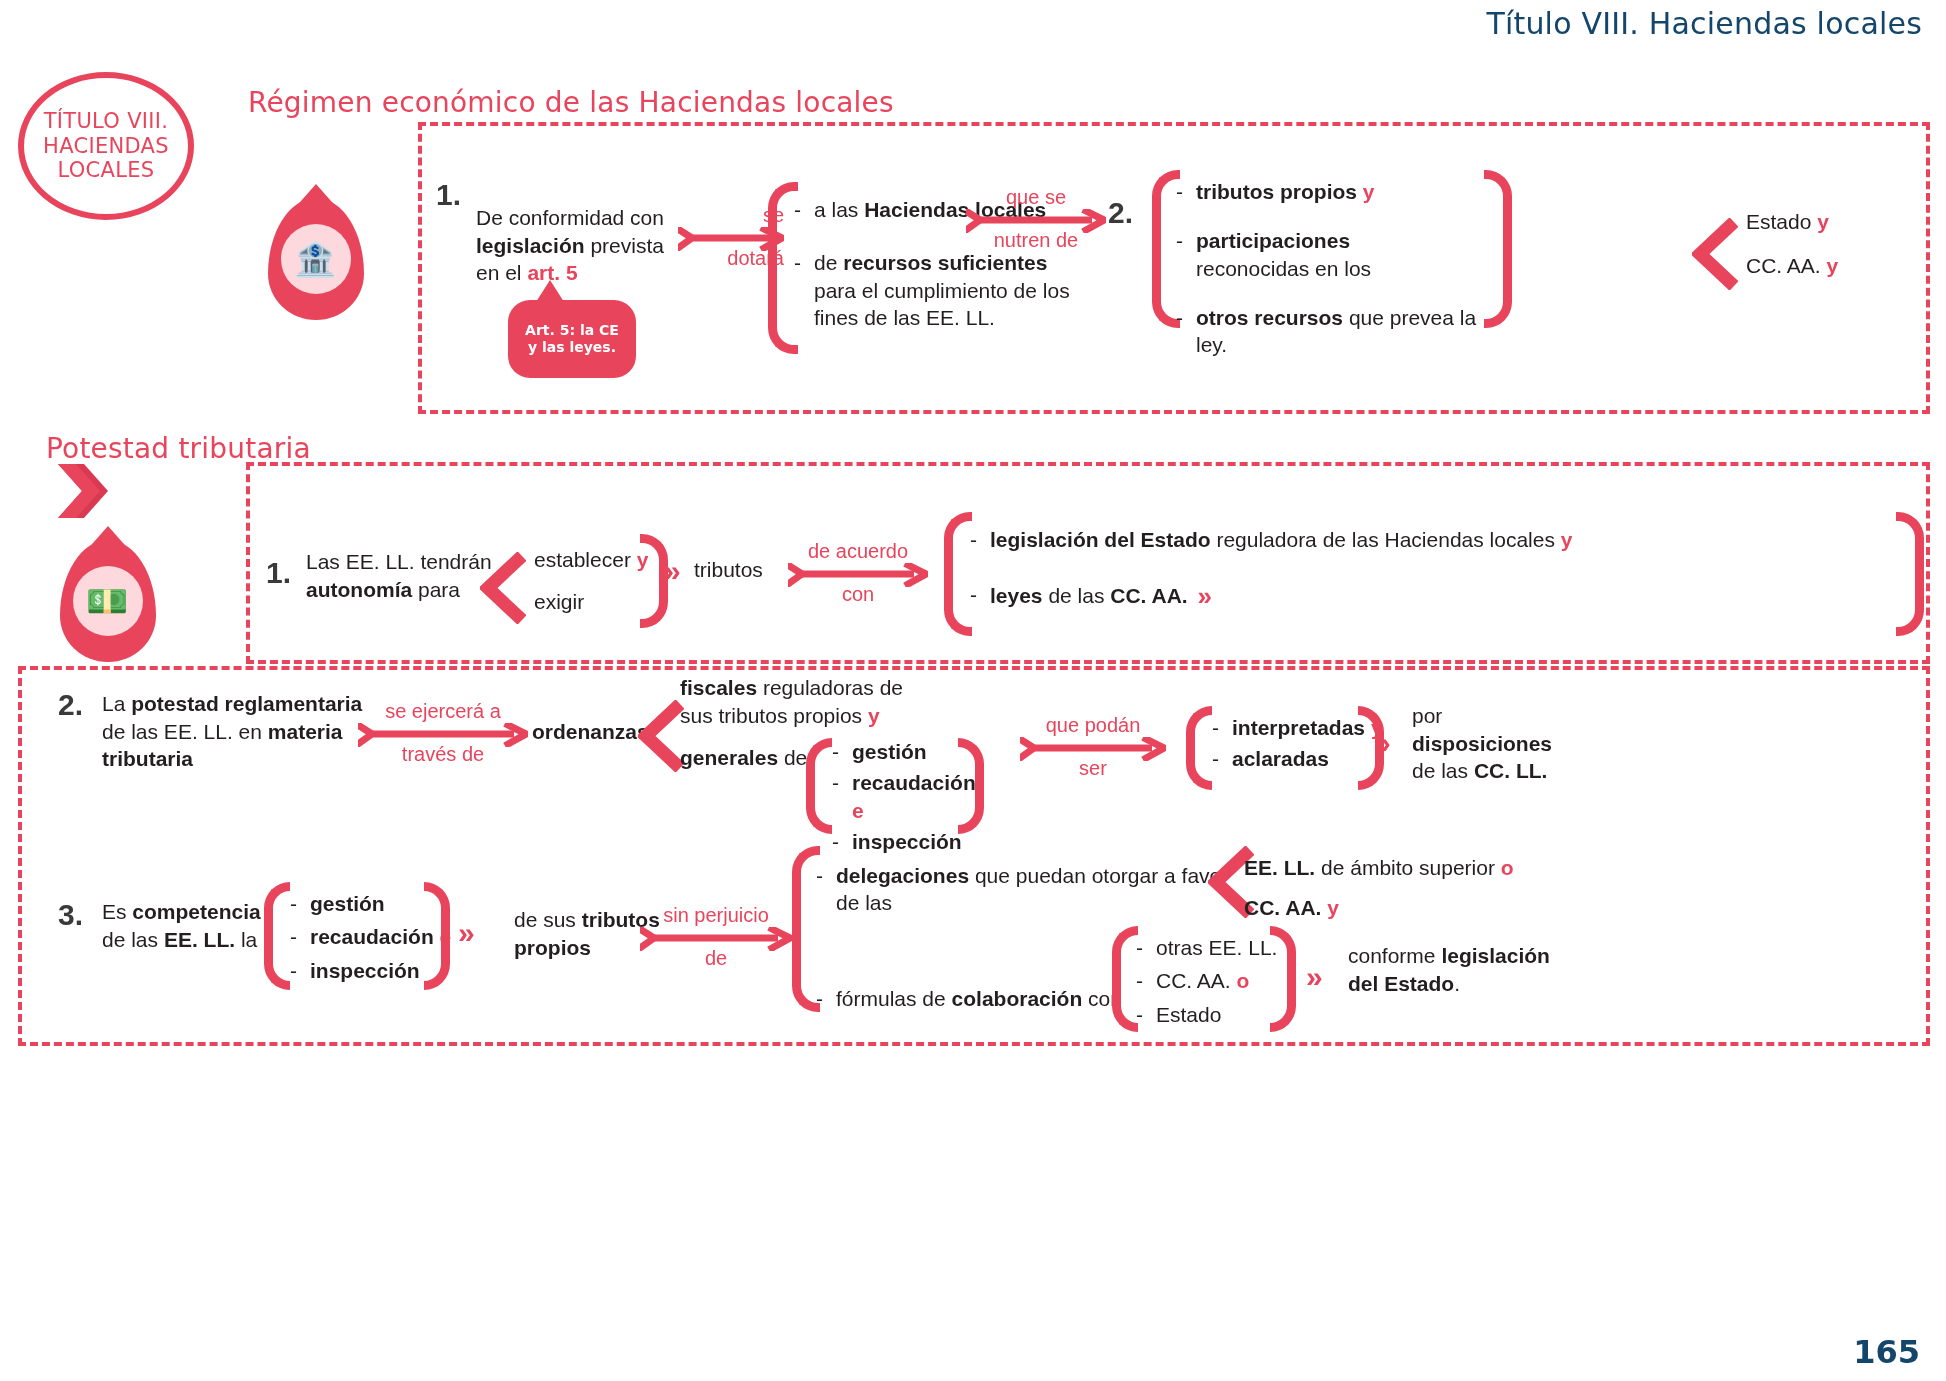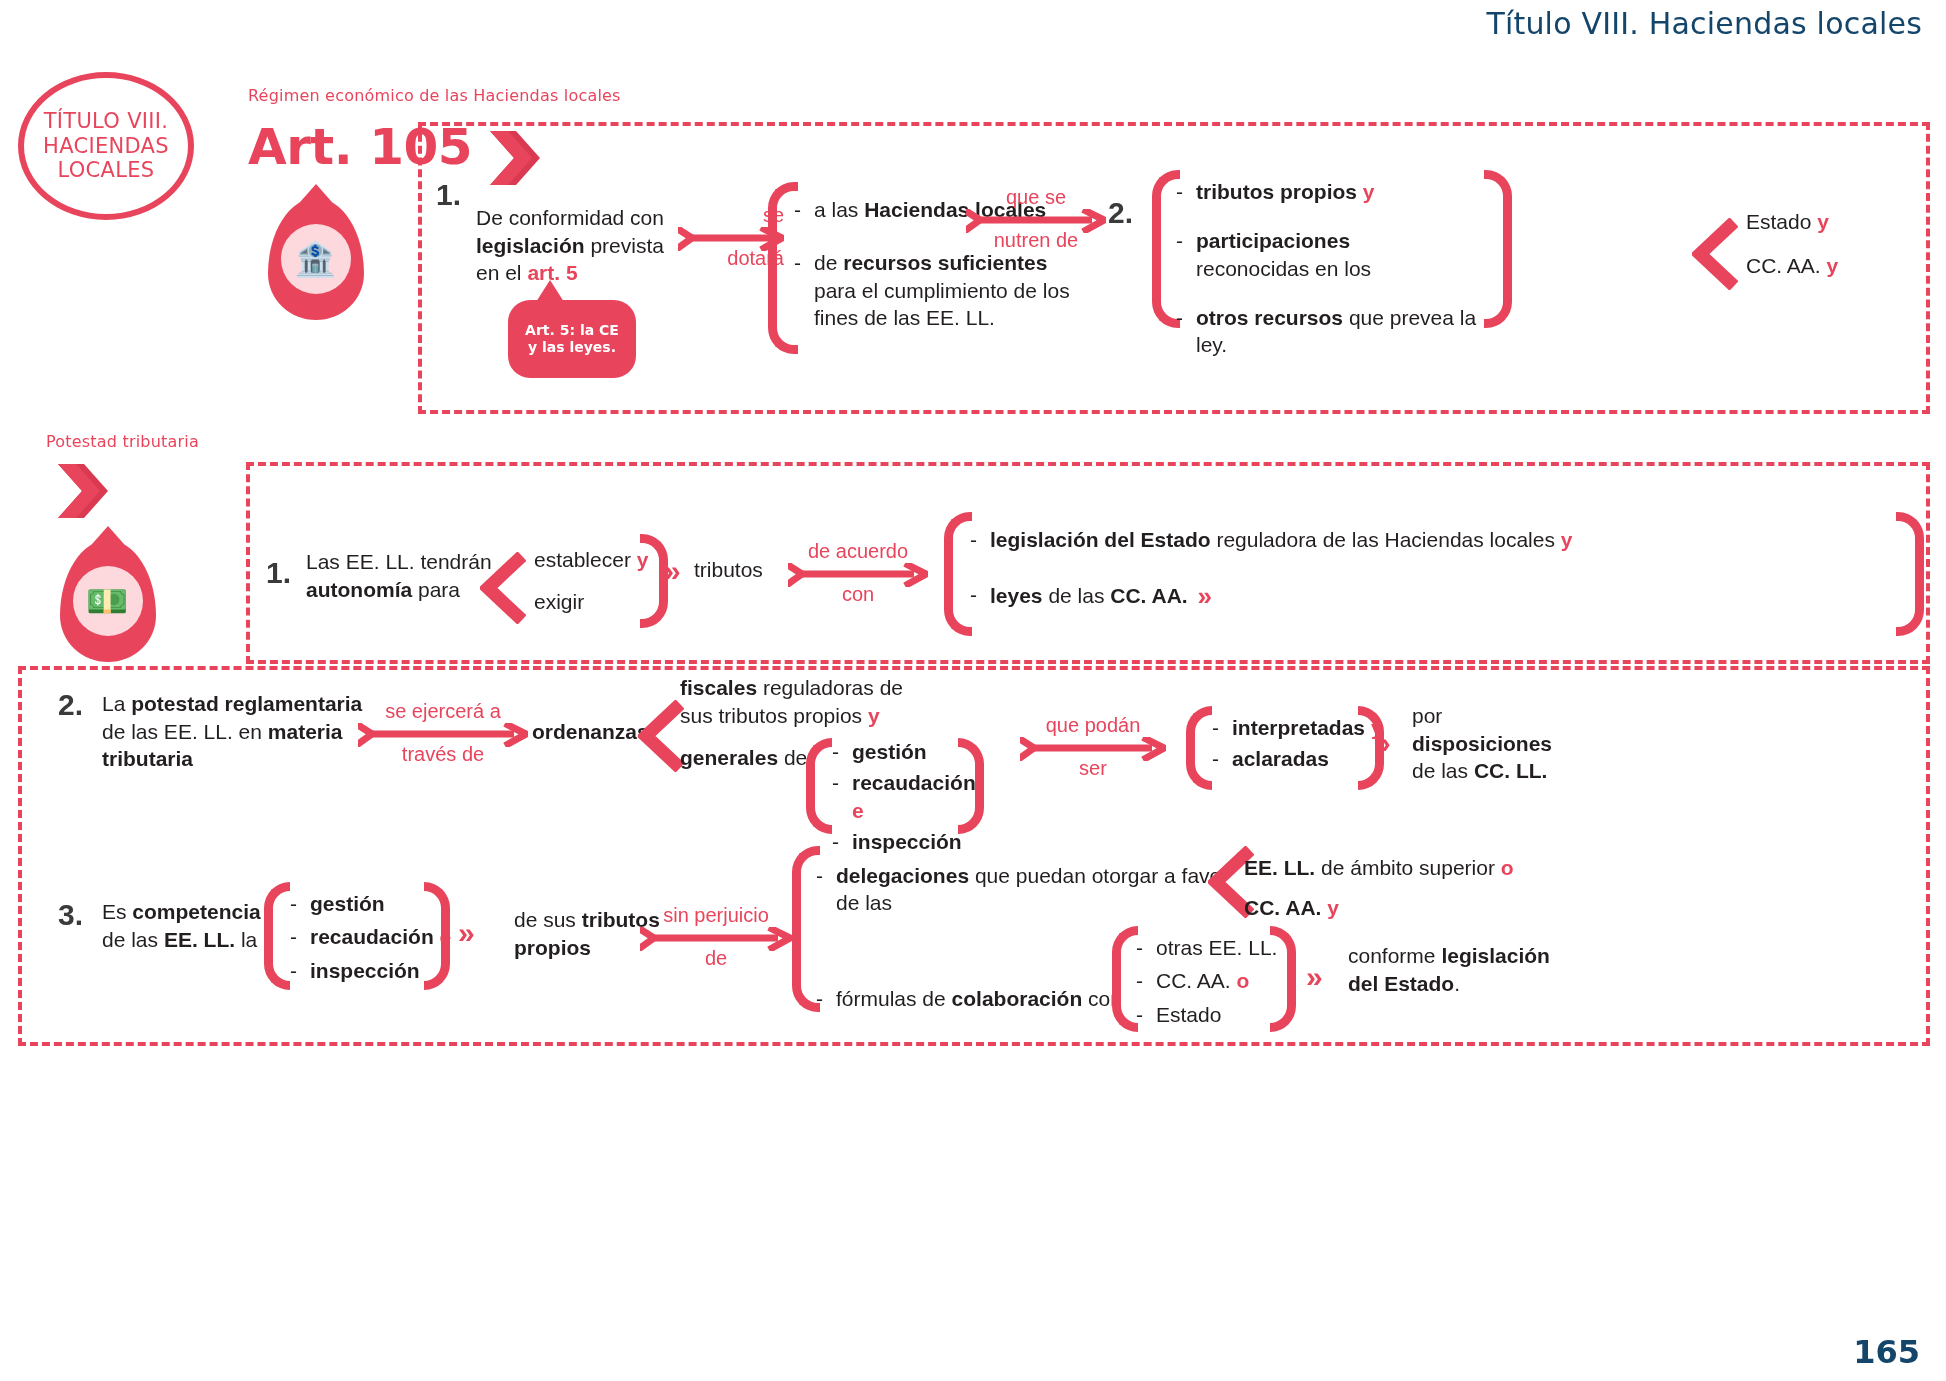--- a/index.html
+++ b/index.html
@@ -34,21 +34,21 @@
     border-radius:50%;
     display:flex; align-items:center; justify-content:center;
   }
   #title-circle .txt {
     color:#e8455c; font-size:21px; line-height:1.18; text-align:center;
     font-family:"DejaVu Sans", sans-serif; letter-spacing:.3px;
   }
 
   
   .art-sub {
-    color:#e8455c; font-size:16px;
+    color:#e8455c; font-size:28px;
     font-family:"DejaVu Sans", sans-serif; letter-spacing:.2px;
   }
   .art-num {
     color:#e8455c; font-size:50px; font-weight:bold; letter-spacing:-0.5px;
     font-family:"DejaVu Sans", sans-serif;
   }
   .chev-big { display:inline-block; vertical-align:middle; margin-left:12px; }
 
   
   .dashed-box {
@@ -142,29 +142,20 @@
   <div id="title-circle">
     <div class="txt">
       <div>TÍTULO VIII.</div>
       <div>HACIENDAS</div>
       <div>LOCALES</div>
     </div>
   </div>
 
   <div class="art-sub abs" style="left:248px; top:86px;">Régimen económico de las Haciendas locales</div>
 
-  <div class="abs" style="left:248px; top:118px;">
-    <span class="art-num">Art. 105</span>
-    <span class="chev-big">
-      <svg width="54" height="58" viewBox="0 0 54 58">
-        <path d="M2,2 L28,2 L52,29 L28,56 L2,56 L26,29 Z" fill="#d93a52"></path>
-        <path d="M2,2 L20,2 L44,29 L20,56 L2,56 L26,29 Z" fill="#e8455c"></path>
-      </svg>
-    </span>
-  </div>
 
   <div class="droplet" style="left:268px; top:198px;">
     <div class="tip"></div>
     <div class="body"></div>
     <div class="inner">🏦</div>
   </div>
 
   <div class="dashed-box" style="left:418px; top:122px; width:1512px; height:292px;"></div>
 
   <div class="num" style="left:436px; top:178px;">1.</div>

